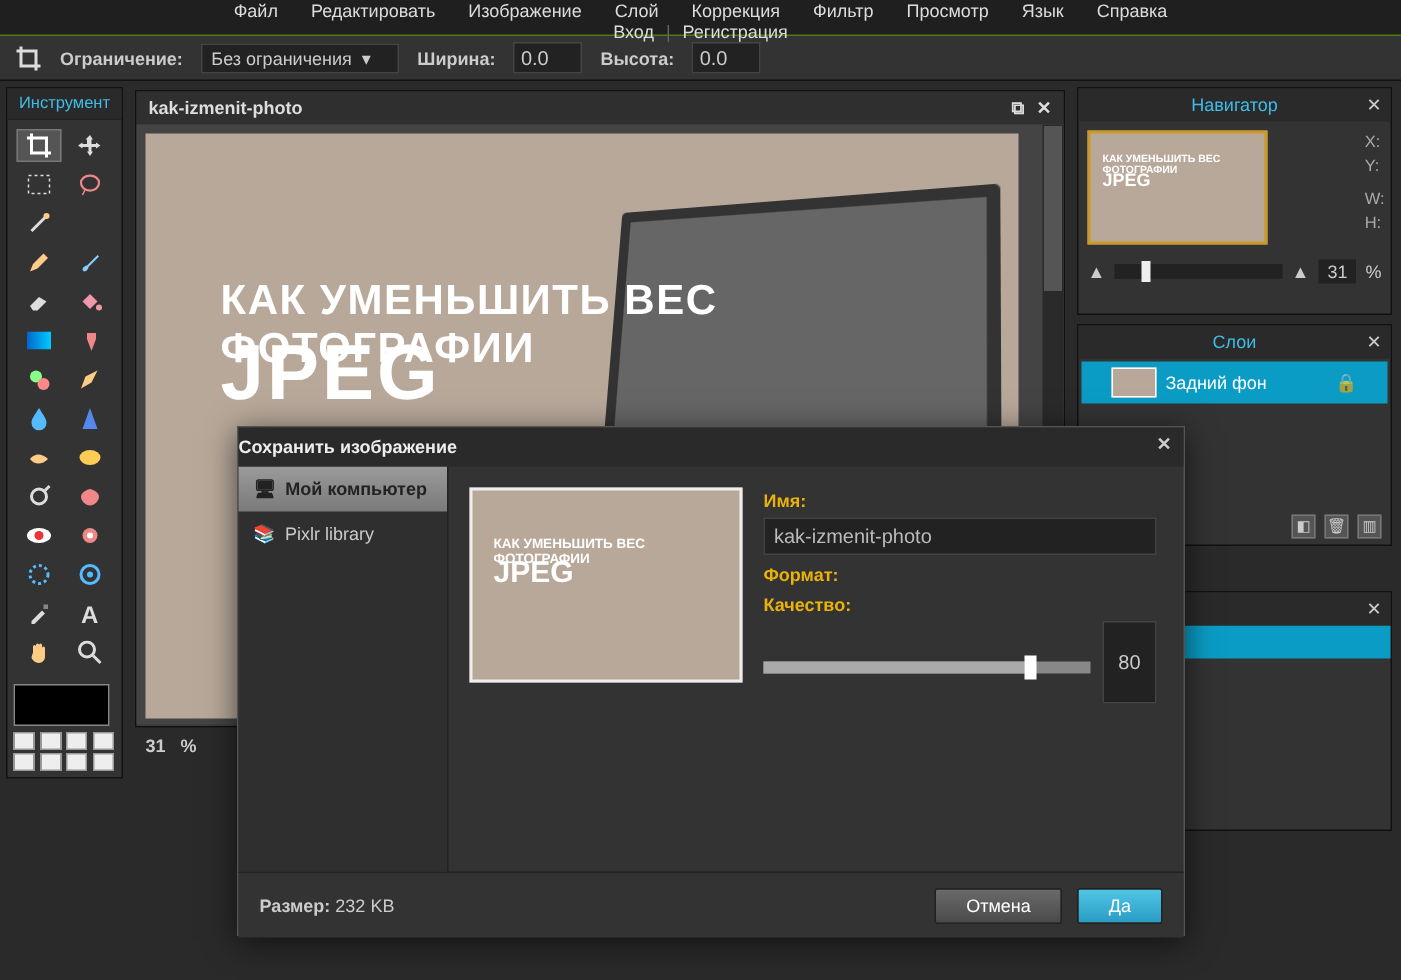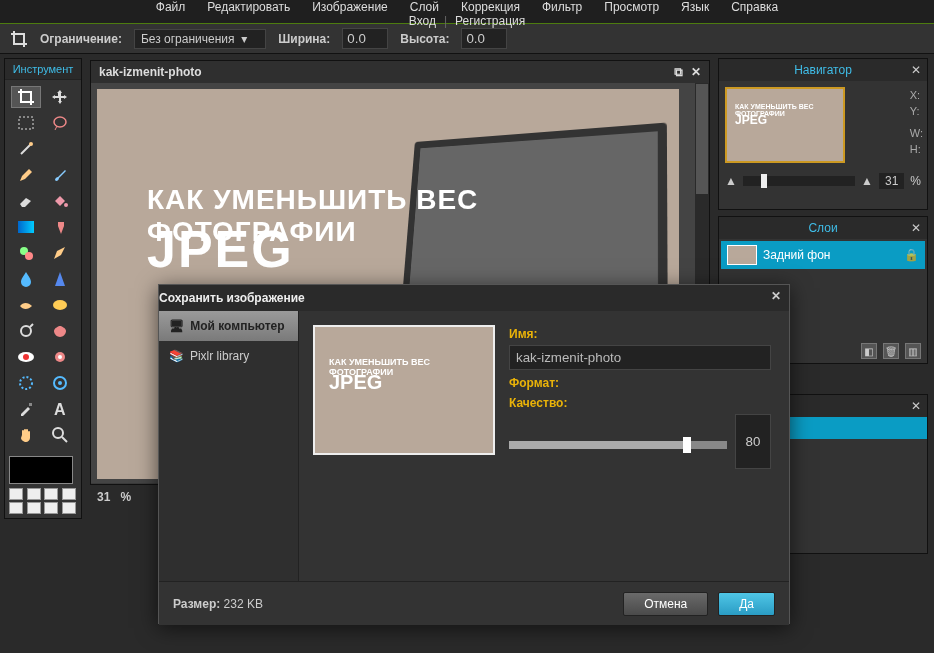--- a/index.html
+++ b/index.html
@@ -52,21 +52,21 @@
 .rpanel-close { position:absolute; right:6px; top:4px; color:#ccc; cursor:pointer; }
 .nav-thumb { margin:6px; width:120px; height:76px; background:#b8a89a; border:2px solid #c92; position:relative; float:left;}
 .nav-thumb .t1 { position:absolute; top:14px; left:8px; color:#fff; font-size:7px; font-weight:bold;}
 .nav-thumb .t2 { position:absolute; top:24px; left:8px; color:#fff; font-size:12px; font-weight:900;}
 .nav-info { float:right; color:#aaa; font-size:11px; padding:6px 4px; line-height:16px; }
 .nav-slider { clear:both; padding:4px 6px; display:flex; align-items:center; gap:6px; }
 .slider-track { flex:1; height:10px; background:#222; position:relative; }
 .slider-thumb { width:6px; height:14px; background:#eee; position:absolute; top:-2px; }
 .nav-zoom-val { background:#222; padding:1px 6px; color:#ccc; }
 
-.layer-row { background:#0a9cc4; color:#fff; display:flex; align-items:center; padding:4px 6px; gap:6px; margin:2px;}
+.layer-row { background:#0a9cc4; color:#fff; display:flex; align-items:center; padding:4px 20px; gap:6px; margin:2px;}
 .layer-thumb { width:30px; height:20px; background:#b8a89a; border:1px solid #fff;}
 .layer-lock { margin-left:auto; opacity:.7;}
 .layer-foot { position:absolute; bottom:4px; right:6px; display:flex; gap:6px;}
 .lf-ico { width:16px; height:16px; background:#555; border:1px solid #777; display:flex; align-items:center; justify-content:center; font-size:10px; color:#ccc;}
 
 .journal-title-over { background:#0a9cc4; color:#fff; padding:2px 6px; font-size:12px; }
 .journal-row { background:#0a9cc4; color:#fff; padding:4px 8px; margin-top:0; }
 
 
 .dialog { position:absolute; top:284px; left:158px; width:632px; height:340px; background:#333; border:1px solid #555; box-shadow:0 4px 20px rgba(0,0,0,.6); }

